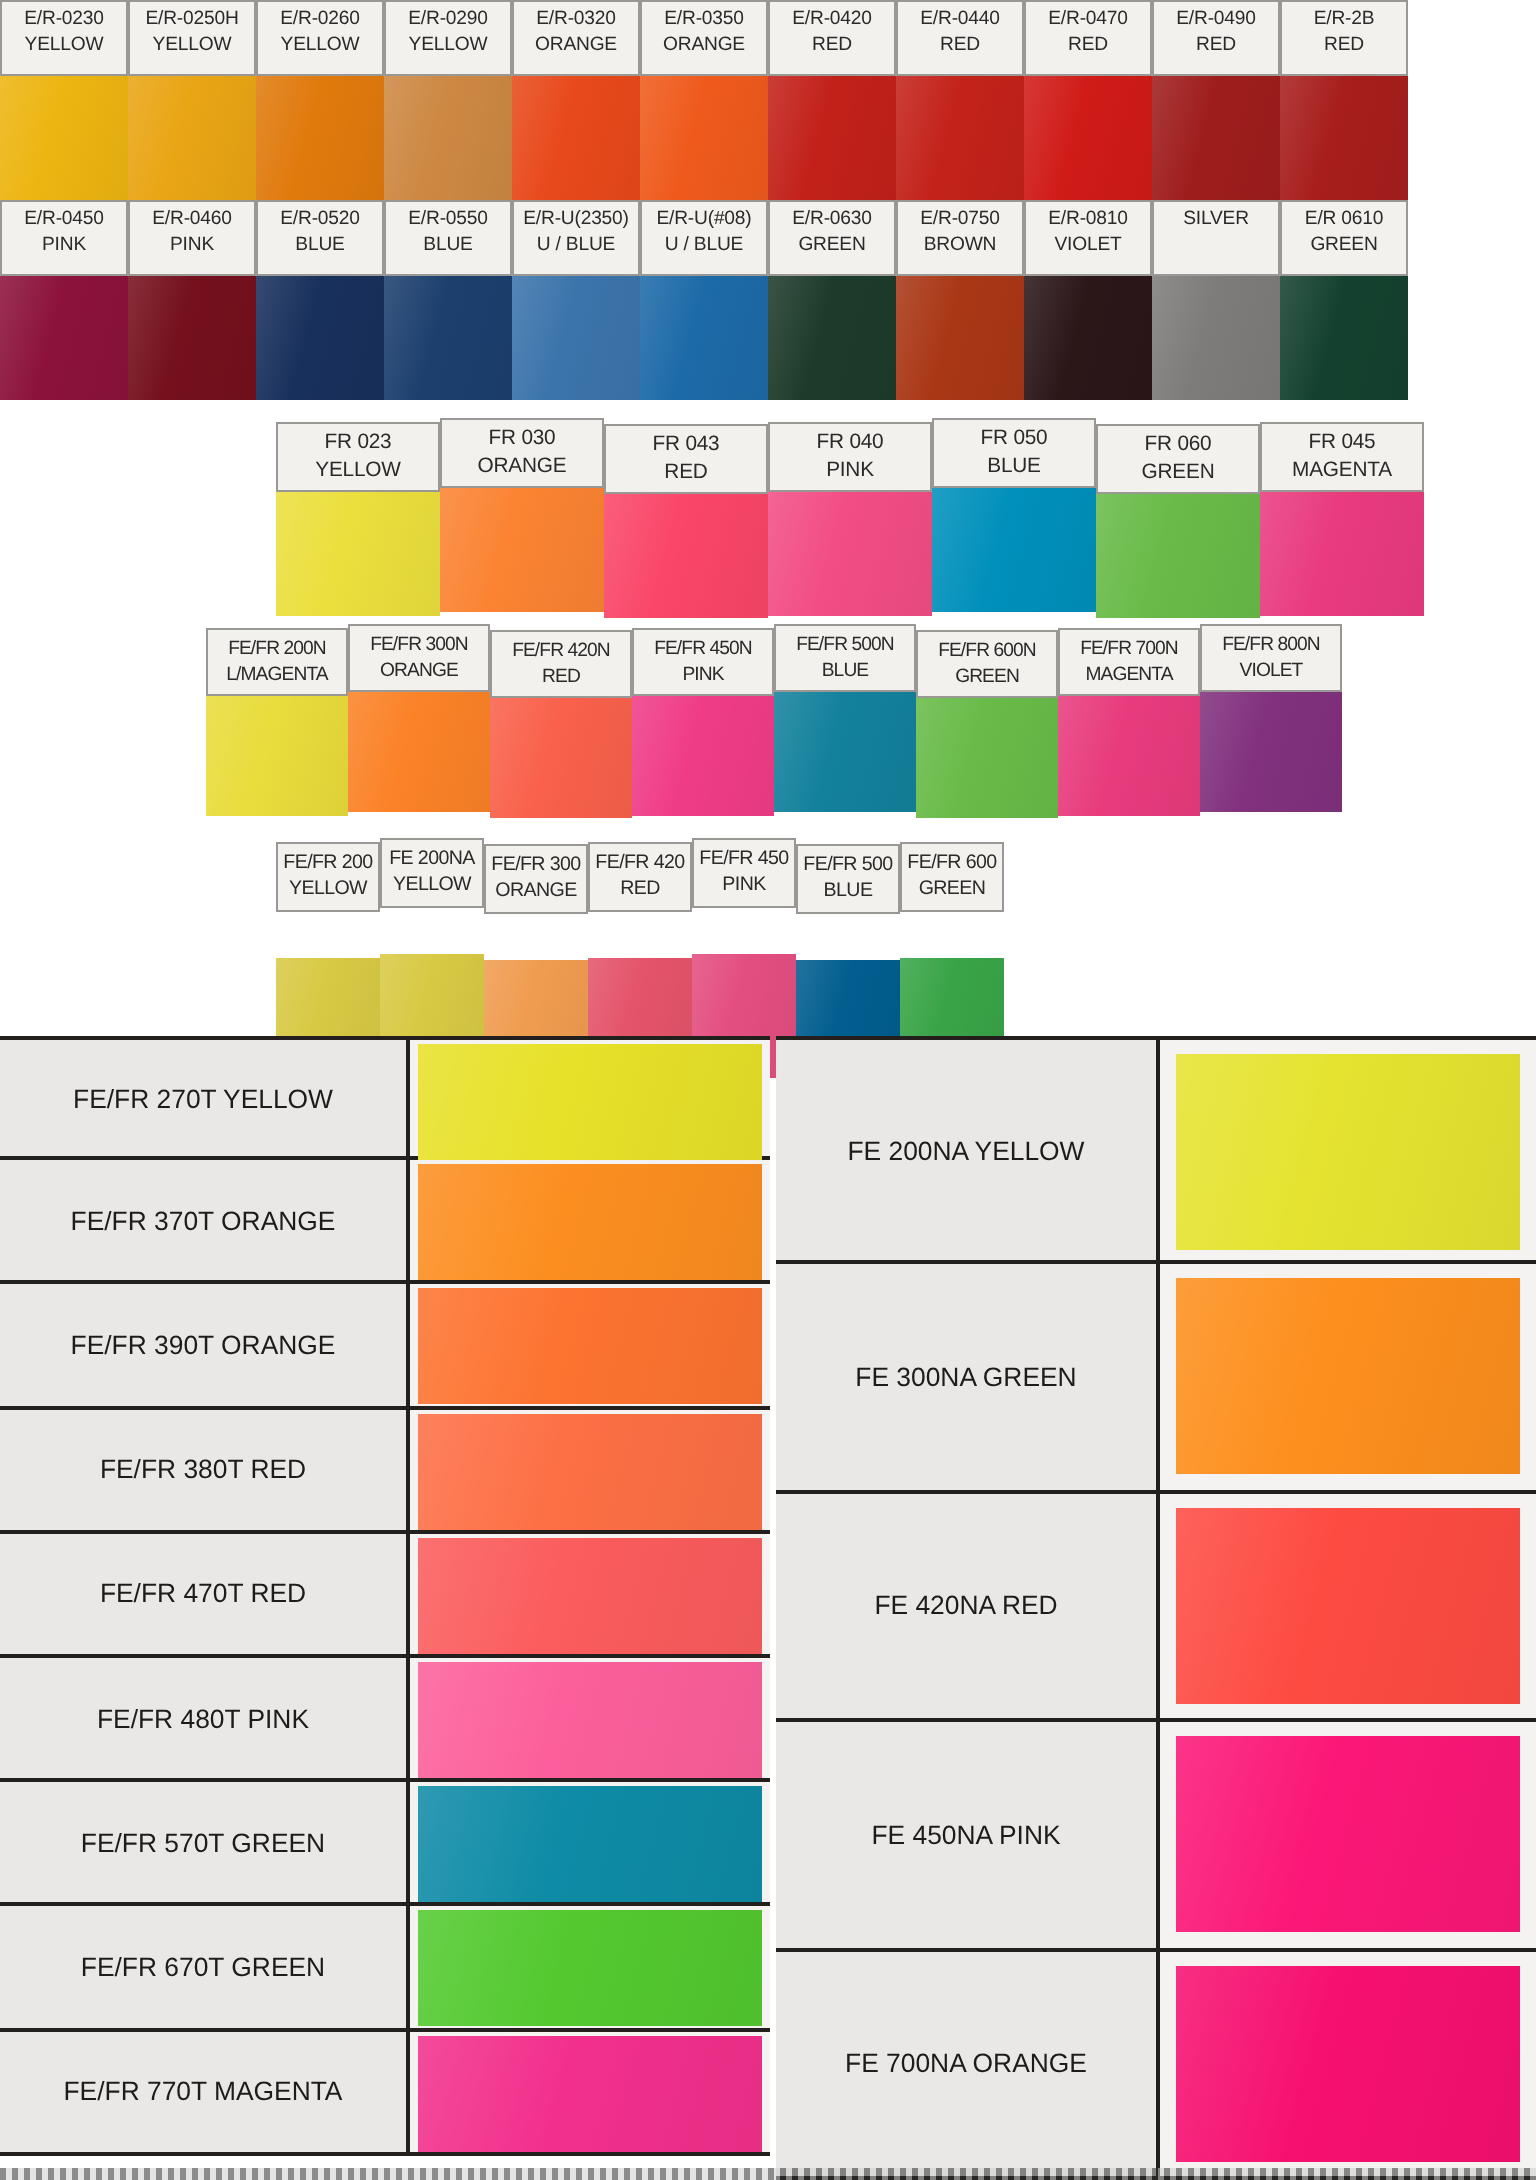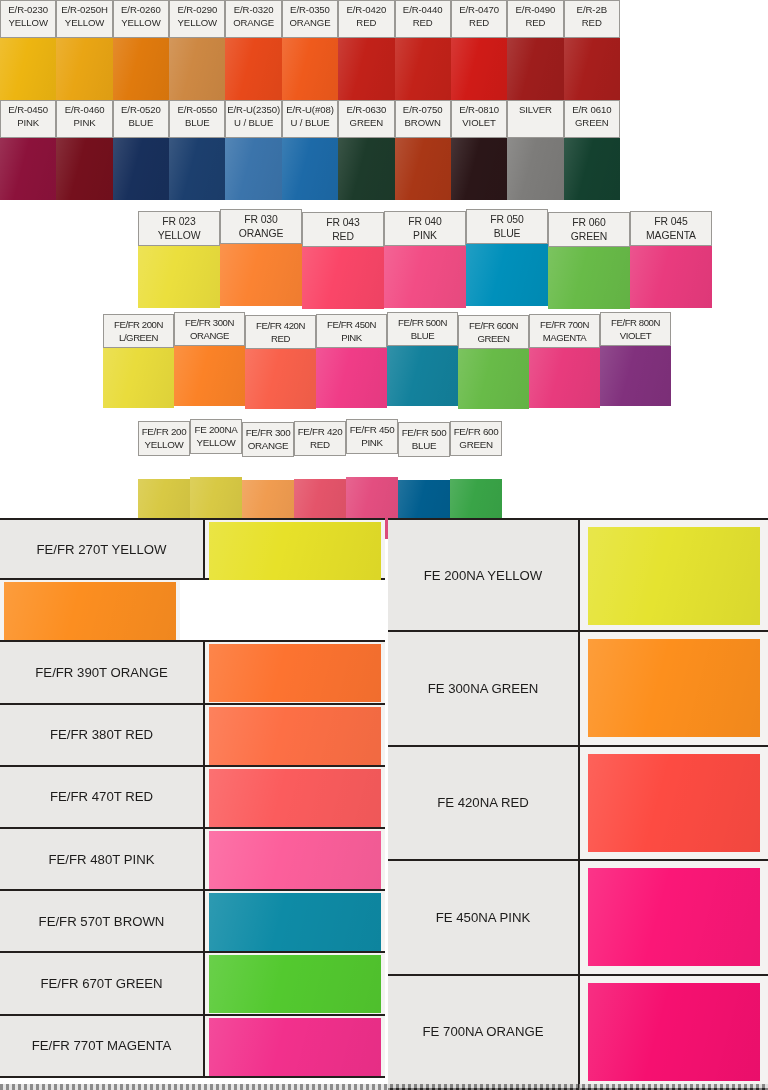--- a/index.html
+++ b/index.html
@@ -30,21 +30,21 @@
     padding:3px 0 3px 0;
     box-sizing:border-box;
     letter-spacing:-0.1px;
     white-space:nowrap;
     overflow:hidden;
   }
   .sw-label .l2{display:block;}
   .sw-chip{width:100%;box-sizing:border-box;}
 
   
-  .row-full{left:0;top:0;width:620px;}
+  .row-full{left:0;top:0;width:768px;}
   .row-full .sw-cell{width:64px;}
   .row-full .sw-label{height:38px;font-size:9.6px;padding-top:3px;}
   .row-full .sw-chip{height:62px;}
 
   .row2{top:100px;}
 
   
   .row3{left:138px;top:210px;}
   .row3 .sw-cell{width:82px;}
   .row3 .sw-label{height:35px;font-size:10.4px;line-height:14px;padding-top:3px;}
@@ -295,21 +295,21 @@
         </div>
         <div class="sw-cell jit1">
           <div class="sw-label">FR 045<span class="l2">MAGENTA</span></div>
           <div class="sw-chip" style="background: rgb(233, 59, 126);">
             <div class="chip-gloss"></div>
           </div>
         </div>
       </div>
     <div class="swatch-row row4" id="row4">
         <div class="sw-cell jit1">
-          <div class="sw-label">FE/FR 200N<span class="l2">L/GREEN</span></div>
+          <div class="sw-label">FE/FR 200N<span class="l2">L/MAGENTA</span></div>
           <div class="sw-chip" style="background: rgb(233, 220, 60);">
             <div class="chip-gloss"></div>
           </div>
         </div>
         <div class="sw-cell jit2">
           <div class="sw-label">FE/FR 300N<span class="l2">ORANGE</span></div>
           <div class="sw-chip" style="background: rgb(251, 130, 39);">
             <div class="chip-gloss"></div>
           </div>
         </div>
@@ -402,20 +402,21 @@
     <div class="tbl tbl-left" id="tblLeft">
         <div class="trow">
           <div class="tname">FE/FR 270T YELLOW</div>
           <div class="tcolor">
             <div class="tchip" style="background: rgb(231, 225, 41);">
               <div class="chip-gloss"></div>
             </div>
           </div>
         </div>
         <div class="trow">
+          <div class="tname">FE/FR 370T ORANGE</div>
           <div class="tcolor">
             <div class="tchip" style="background: rgb(252, 142, 32);">
               <div class="chip-gloss"></div>
             </div>
           </div>
         </div>
         <div class="trow">
           <div class="tname">FE/FR 390T ORANGE</div>
           <div class="tcolor">
             <div class="tchip" style="background: rgb(253, 115, 48);">
@@ -441,21 +442,21 @@
         </div>
         <div class="trow">
           <div class="tname">FE/FR 480T PINK</div>
           <div class="tcolor">
             <div class="tchip" style="background: rgb(252, 95, 155);">
               <div class="chip-gloss"></div>
             </div>
           </div>
         </div>
         <div class="trow">
-          <div class="tname">FE/FR 570T BROWN</div>
+          <div class="tname">FE/FR 570T GREEN</div>
           <div class="tcolor">
             <div class="tchip" style="background: rgb(14, 139, 166);">
               <div class="chip-gloss"></div>
             </div>
           </div>
         </div>
         <div class="trow">
           <div class="tname">FE/FR 670T GREEN</div>
           <div class="tcolor">
             <div class="tchip" style="background: rgb(83, 201, 47);">

